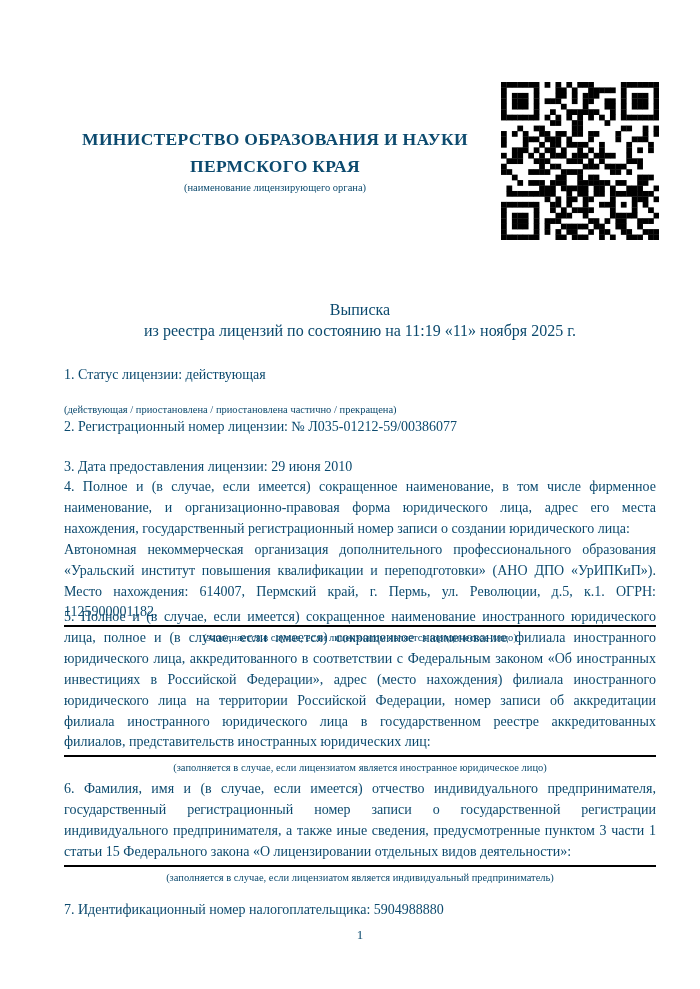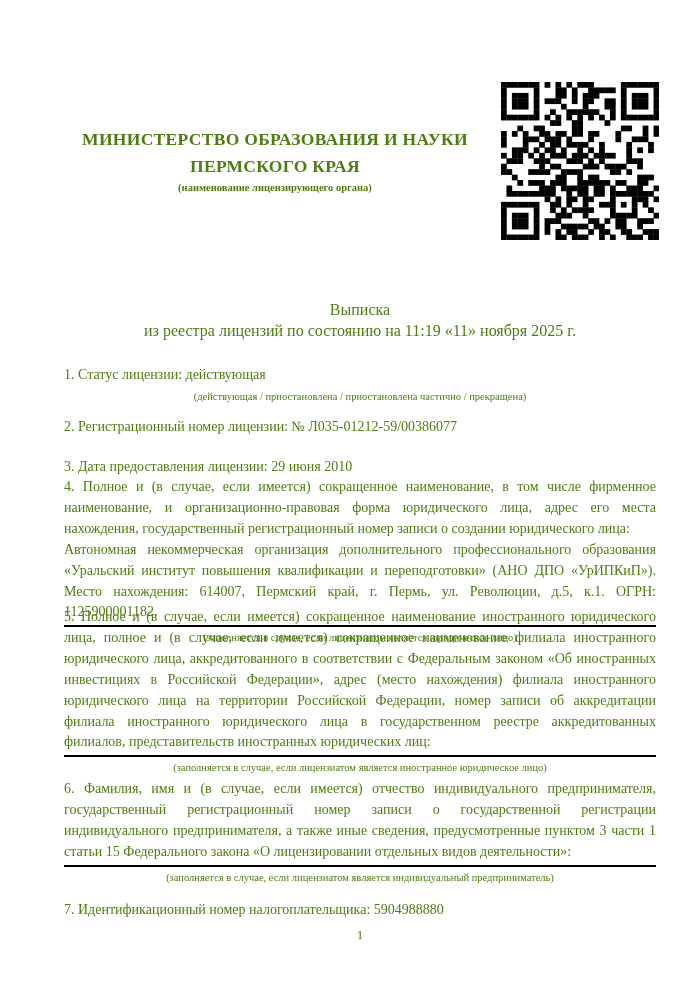--- a/index.html
+++ b/index.html
@@ -1,39 +1,39 @@
 <!DOCTYPE html>
 <html lang="ru"><head>
 <meta charset="utf-8">
 <style>
   html,body{margin:0;padding:0;background:#ffffff;}
   .page{
     position:relative;width:700px;height:989px;background:#ffffff;
-    font-family:"Liberation Serif", serif;color:#4d7c0f;overflow:hidden;
+    font-family:"Liberation Serif", serif;color:#0c4a6e;overflow:hidden;
   }
   .org{
     position:absolute;left:40px;top:126px;width:470px;text-align:center;
     font-weight:700;font-size:17.5px;line-height:27px;letter-spacing:.3px;
   }
   .org-caption{
-    font-weight:700;font-size:10.5px;line-height:14px;letter-spacing:0;margin-top:1px;
+    font-weight:400;font-size:10.5px;line-height:14px;letter-spacing:0;margin-top:1px;
   }
   .qr{position:absolute;left:501px;top:82px;width:158px;height:158px;}
   .doc-title{
     position:absolute;left:64px;top:300px;width:592px;text-align:center;
     font-size:16px;line-height:20.5px;
   }
   .item{position:absolute;left:64px;width:592px;font-size:14px;line-height:20.5px;}
   .i1{top:365px}.i2{top:417px}.i3{top:457px}.i4{top:477px}.i5{top:607px}.i6{top:779px}.i7{top:900px}
   .para{text-align:justify;line-height:20.9px;}
   .rule{border-top:2px solid #000;margin-top:2px;height:0;}
   .fill-caption{
     text-align:center;font-size:10.5px;line-height:13px;margin-top:4px;font-weight:400;
   }
-  .opt-caption{text-align:center;font-size:10.5px;line-height:13px;margin-top:4px;}
+  .opt-caption{font-size:10.5px;line-height:13px;margin-top:17px;}
   .page-num{position:absolute;left:64px;top:927px;width:592px;text-align:center;font-size:13px;}
 </style>
 </head>
 <body>
 
 <div class="page">
 
   <div class="org">
     <div>МИНИСТЕРСТВО ОБРАЗОВАНИЯ И НАУКИ</div>
     <div>ПЕРМСКОГО КРАЯ</div>

